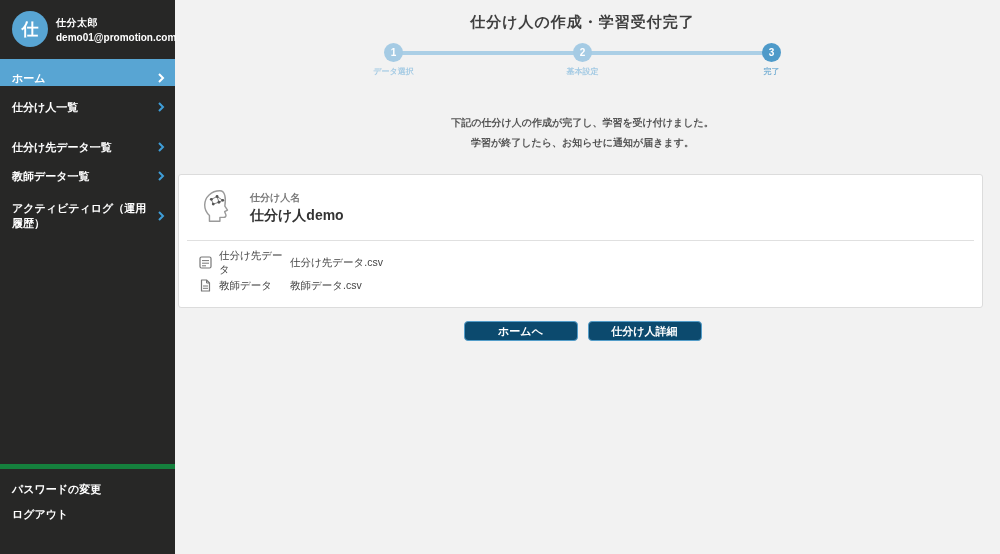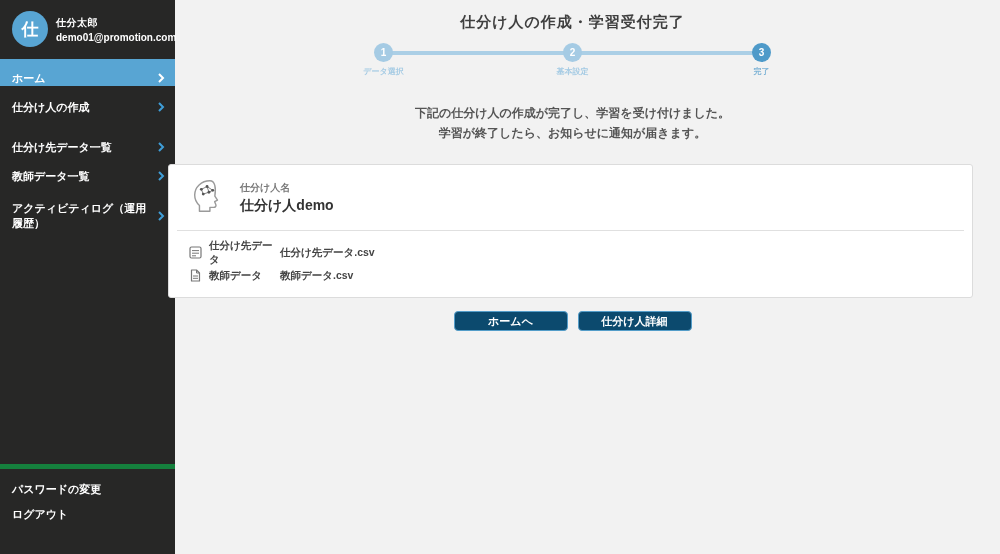--- a/index.html
+++ b/index.html
@@ -19,41 +19,41 @@
               height:27px; padding:11px 10px 0 12px; font-size:11px; font-weight:bold;
               color:#fff; cursor:pointer; margin-bottom:2px; }
   .nav-item .chev { color:#3f9ed8; display:flex; }
   .nav-item.active { background:#58a5d3; }
   .nav-item.active .chev { color:#fff; }
 
   .sidebar-footer { position:absolute; left:0; right:0; top:464px; border-top:5px solid #15803d; padding-top:8px; }
   .footer-item { height:25px; display:flex; align-items:center; padding:0 12px; font-size:11px; font-weight:bold; cursor:pointer; }
 
   
-  .main { position:absolute; left:160px; top:0; width:825px; height:528px; }
+  .main { position:absolute; left:170px; top:0; width:825px; height:528px; }
   .page-title { text-align:center; margin-top:13px; font-size:15px; font-weight:bold; color:#3f3f3f; letter-spacing:1px; }
 
   .stepper { position:relative; width:398px; margin:11px auto 0; height:38px; }
   .step-line { position:absolute; left:9px; right:9px; top:8px; height:4px; background:#abcfe6; border-radius:2px; }
   .steps { position:relative; display:flex; justify-content:space-between; }
   .step { display:flex; flex-direction:column; align-items:center; width:20px; }
   .step-circle { width:19px; height:19px; border-radius:50%; background:#a5cbe4; color:#fff;
                  display:flex; align-items:center; justify-content:center; font-size:10px; font-weight:bold; }
   .step.active .step-circle { background:#4e9ac9; }
   .step-label { margin-top:4px; font-size:8px; font-weight:bold; color:#a5cbe4; white-space:nowrap; }
   .step.active .step-label { color:#7fb4d6; }
 
-  .message { text-align:center; margin-top:22px; font-size:12px; font-weight:bold; color:#555; line-height:20px; }
+  .message { text-align:center; margin-top:32px; font-size:10px; font-weight:bold; color:#555; line-height:20px; }
 
   .card { margin:21px 12px 0 8px; background:#fff; border:1px solid #dcdcdc; border-radius:3px; padding:12px 20px 10px; }
   .card-head { display:flex; align-items:center; gap:13px; }
   .card-name-label { font-size:10px; font-weight:bold; color:#7a7a7a; }
   .card-name-value { font-size:14px; font-weight:bold; color:#333; margin-top:2px; }
   .card-divider { border:none; border-top:1px solid #e0e0e0; margin:11px -12px 10px; }
-  .card-row { display:flex; align-items:center; height:23px; font-size:10.5px; font-weight:bold; color:#444; }
+  .card-row { display:flex; align-items:center; height:23px; font-size:10.5px; font-weight:normal; color:#444; }
   .row-icon { width:13px; height:13px; margin-right:7px; display:flex; }
   .row-label { width:71px; }
 
   .actions { display:flex; justify-content:center; gap:10px; margin-top:13px; }
   .btn { width:114px; height:20px; background:#0c4a6e; border:1px solid #549dc9; border-radius:4px;
          color:#fff; font-size:11px; font-weight:bold; font-family:"Liberation Sans", sans-serif; cursor:pointer; }
 </style>
 </head>
 <body>
 
@@ -74,21 +74,21 @@
       <div class="nav-group">
         <div class="nav-item active">
           <span>ホーム</span>
           <span class="chev">
             <svg width="8" height="10" viewBox="0 0 8 10">
                 <polyline points="2,1 6,5 2,9" fill="none" stroke="currentColor" stroke-width="2"></polyline>
               </svg>
           </span>
         </div>
         <div class="nav-item">
-          <span>仕分け人の作成</span>
+          <span>仕分け人一覧</span>
           <span class="chev">
             <svg width="8" height="10" viewBox="0 0 8 10">
                 <polyline points="2,1 6,5 2,9" fill="none" stroke="currentColor" stroke-width="2"></polyline>
               </svg>
           </span>
         </div>
       </div>
 
       <div class="nav-group">
         <div class="nav-item">

